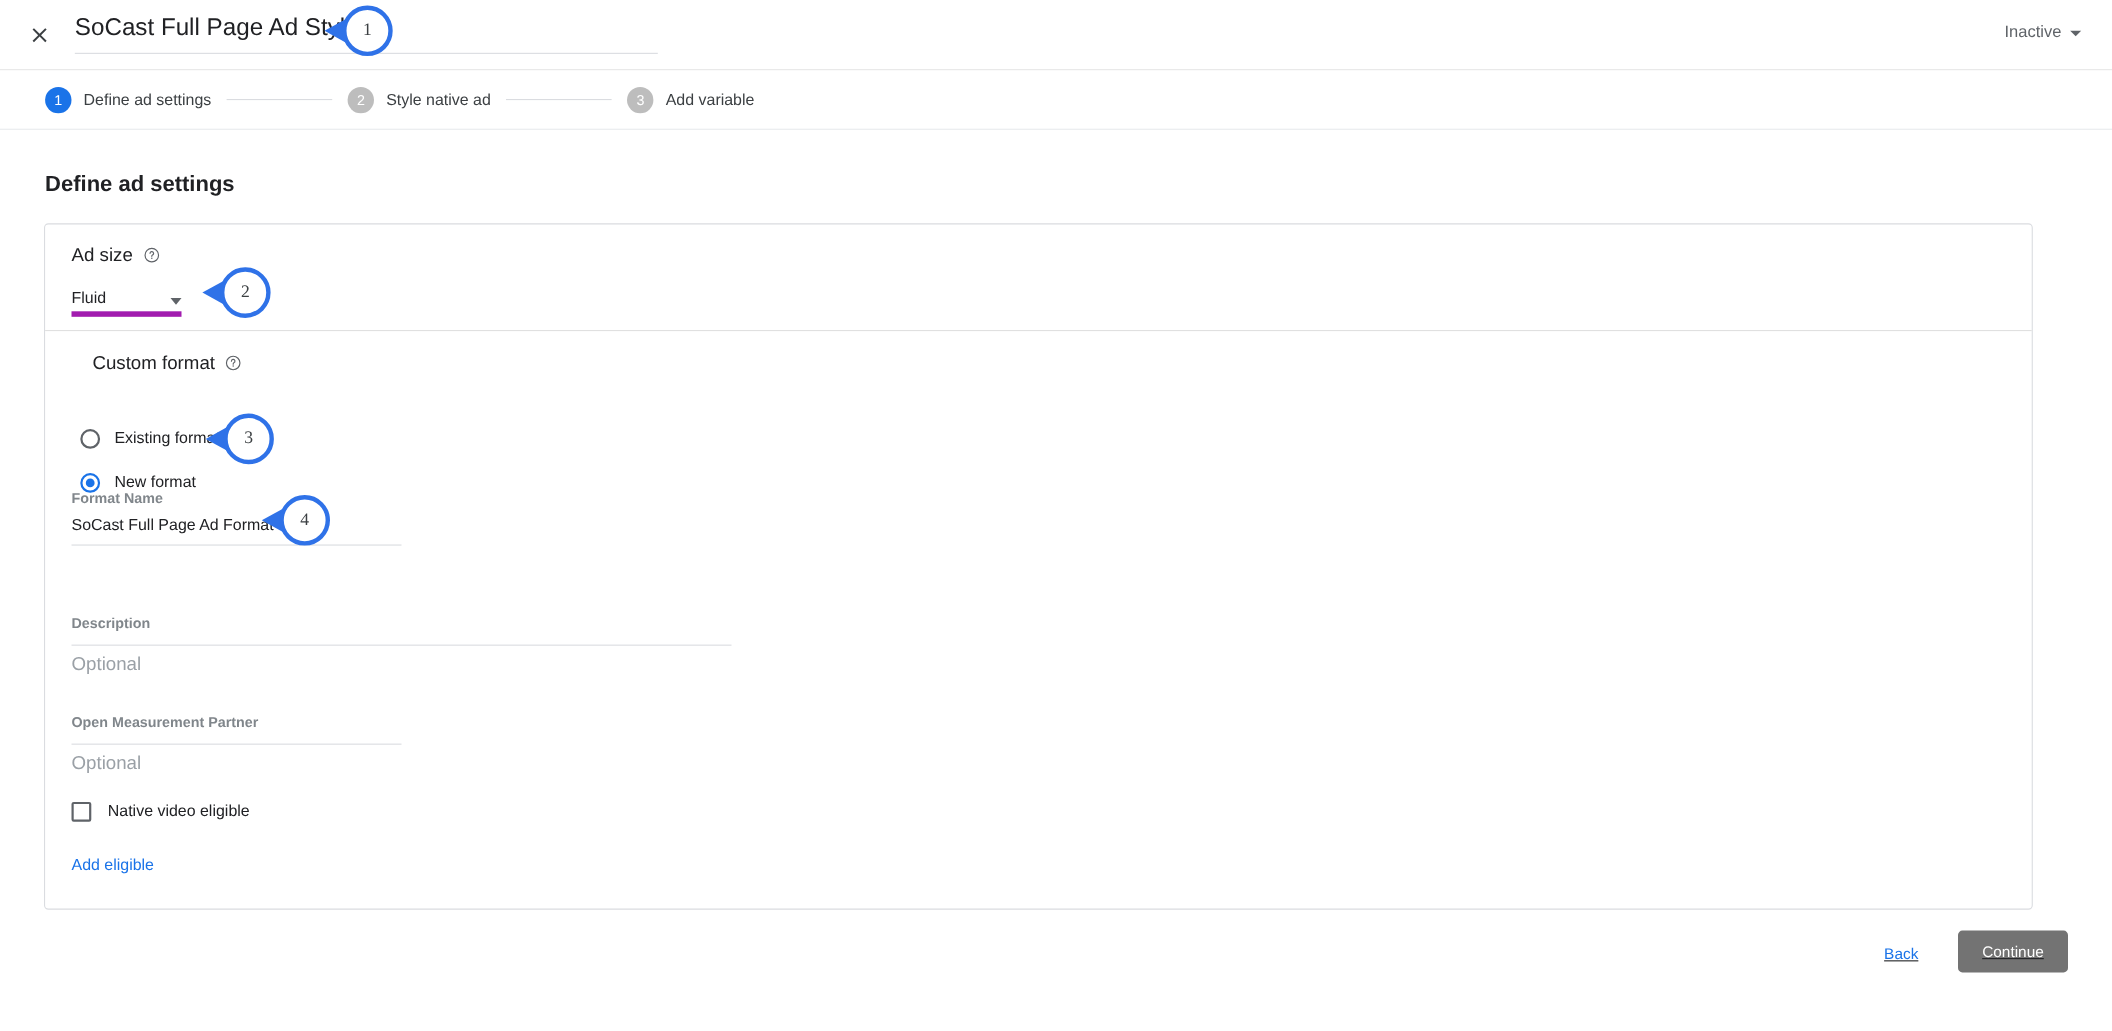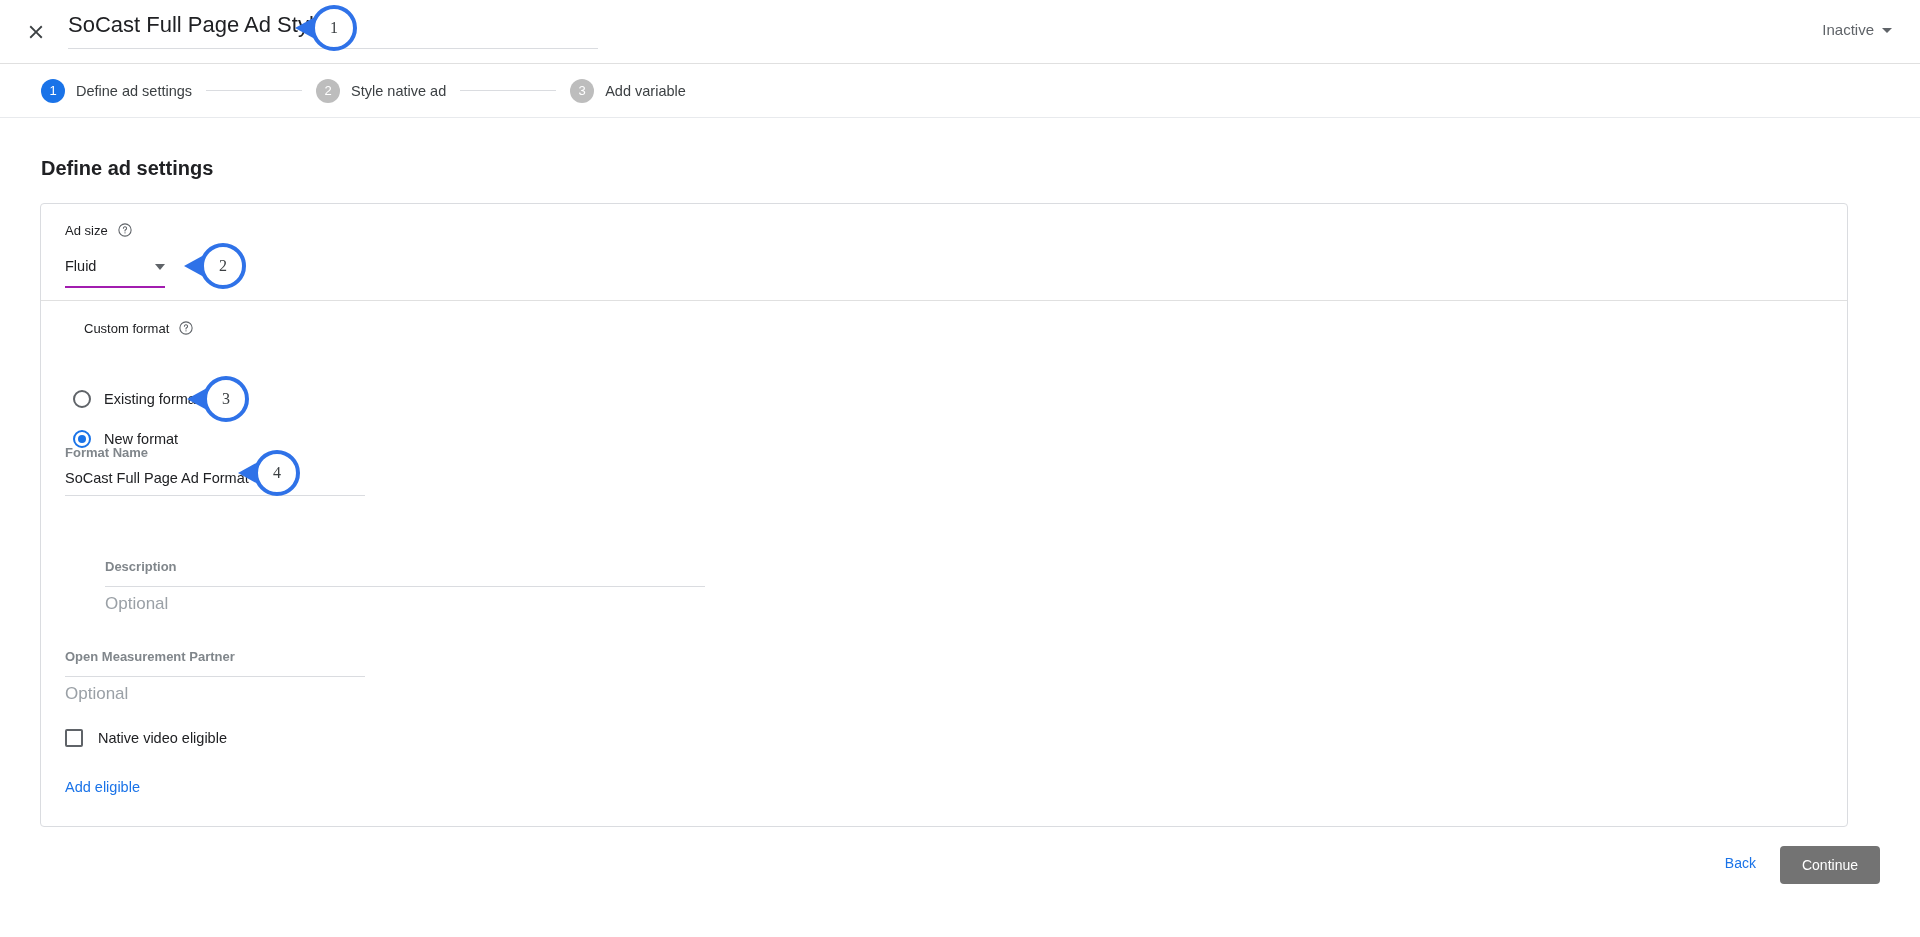--- a/index.html
+++ b/index.html
@@ -97,34 +97,34 @@
     border: 1px solid #dadce0;
     border-radius: 4px;
   }
 
   .section-adsize { position: relative; height: 96px; }
   .card-divider { height: 1px; background: #e0e0e0; width: 100%; }
 
   .field-label-head {
     position: absolute;
     display: flex; align-items: center; gap: 9px;
-    font-size: 13px; color: #202124;
+    font-size: 17px; color: #202124;
   }
   .help-icon {
     width: 16px; height: 16px;
     display: inline-flex; align-items: center; justify-content: center;
     cursor: pointer;
   }
 
   
   .select-wrap {
     position: absolute; left: 65px; top: 258px;
     width: 100px; height: 30px;
-    border-bottom: 2px solid #a21caf;
-    display: flex; align-items: flex-start; justify-content: space-between;
+    border-bottom: 5px solid #a21caf;
+    display: flex; align-items: center; justify-content: space-between;
     cursor: pointer;
   }
   .select-value { font-size: 14.5px; color: #202124; }
   .select-caret {
     width: 0; height: 0; margin-top: 6px;
     border-left: 5px solid transparent;
     border-right: 5px solid transparent;
     border-top: 6px solid #5f6368;
   }
 
@@ -179,21 +179,21 @@
   .check-label { font-size: 14.5px; color: #202124; }
 
   .link-btn {
     position: absolute; left: 65px; top: 779px;
     font-size: 14.5px; color: #1a73e8; cursor: pointer;
   }
 
   
   .footer {
     position: absolute; right: 40px; top: 846px;
-    display: flex; align-items: flex-start; gap: 8px;
+    display: flex; align-items: flex-end; gap: 20px; text-decoration: underline;
   }
   .btn-text {
     font-size: 14px; color: #1a73e8;
     background: transparent; border: none;
     padding: 9px 16px; border-radius: 4px; cursor: pointer;
     font-family: "Liberation Sans", sans-serif;
   }
   .btn-primary {
     font-size: 14px; color: #fff;
     background: #737373; border: none;
@@ -313,21 +313,21 @@
   <span class="radio checked"></span>
   <span class="radio-label">New format</span>
 </div>
 
 <div class="tf" style="left:65px; top:444px; width:300px;">
   <div class="tf-label-top">Format Name</div>
   <div class="tf-value">SoCast Full Page Ad Format</div>
   <div class="tf-line"></div>
 </div>
 
-<div class="tf" style="left:65px; top:558px; width:600px;margin-left:40px;">
+<div class="tf" style="left:65px; top:558px; width:600px;">
   <div class="tf-label-top">Description</div>
   <div class="tf-line" style="margin-top:10px;"></div>
   <div class="tf-hint">Optional</div>
 </div>
 
 <div class="tf" style="left:65px; top:648px; width:300px;">
   <div class="tf-label-top">Open Measurement Partner</div>
   <div class="tf-line" style="margin-top:10px;"></div>
   <div class="tf-hint">Optional</div>
 </div>

